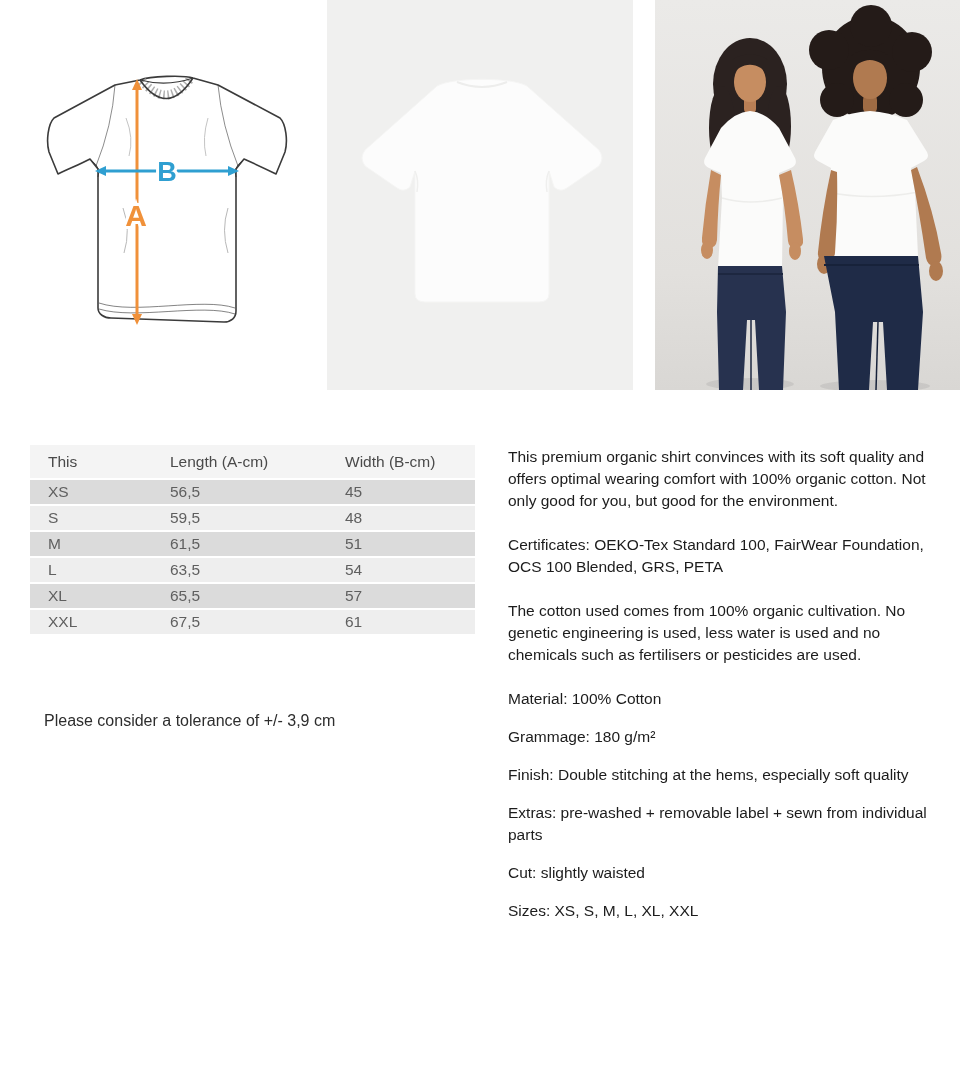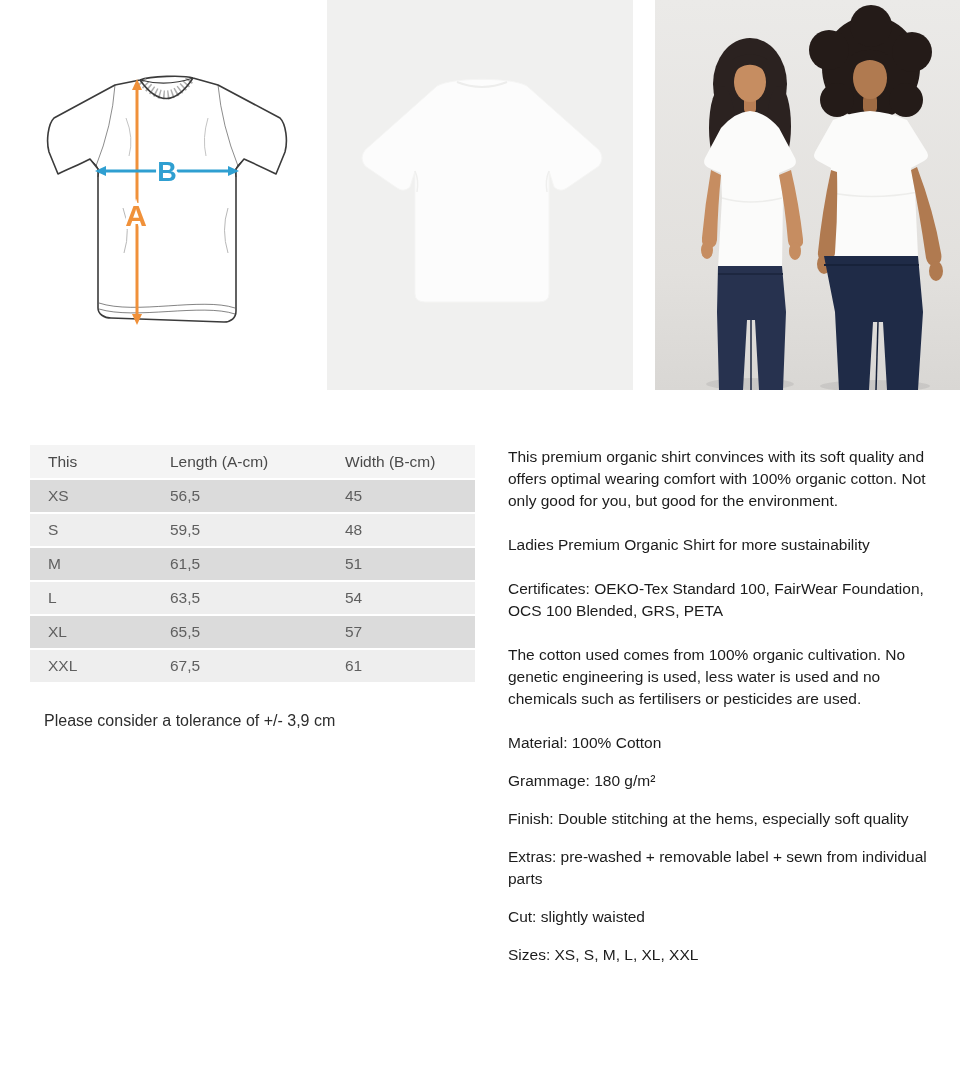--- a/index.html
+++ b/index.html
@@ -43,21 +43,21 @@
     background: #f4f4f4;
     color: #4a4a4a;
     font-weight: normal;
     text-align: left;
     height: 33px;
     padding-left: 0;
   }
   .size-table th:first-child, .size-table td:first-child { padding-left: 18px; }
   .size-table td {
     color: #5f5f5f;
-    height: 32px;
+    height: 24px;
   }
   .size-table tr.dark td  { background: #dbdbdb; }
   .size-table tr.light td { background: #eeeeee; }
 
   .tolerance-note {
     position: absolute; left: 44px; top: 712px;
     font-size: 16px; color: #2d2d2d;
   }
 
   
@@ -227,21 +227,20 @@
       <td>67,5</td>
       <td>61</td>
     </tr>
   </tbody>
 </table>
 
 <div class="tolerance-note">Please consider a tolerance of +/- 3,9 cm</div>
 
 <div class="description">
   <p>This premium organic shirt convinces with its soft quality and offers optimal wearing comfort with 100% organic cotton. Not only good for you, but good for the environment.</p>
-  <p>Ladies Premium Organic Shirt for more sustainability</p>
   <p>Certificates: OEKO-Tex Standard 100, FairWear Foundation, OCS 100 Blended, GRS, PETA</p>
   <p>The cotton used comes from 100% organic cultivation. No genetic engineering is used, less water is used and no chemicals such as fertilisers or pesticides are used.</p>
   <div class="spec-line">Material: 100% Cotton</div>
   <div class="spec-line">Grammage: 180 g/m²</div>
   <div class="spec-line">Finish: Double stitching at the hems, especially soft quality</div>
   <div class="spec-line">Extras: pre-washed + removable label + sewn from individual parts</div>
   <div class="spec-line">Cut: slightly waisted</div>
   <div class="spec-line">Sizes: XS, S, M, L, XL, XXL</div>
 </div>
 

